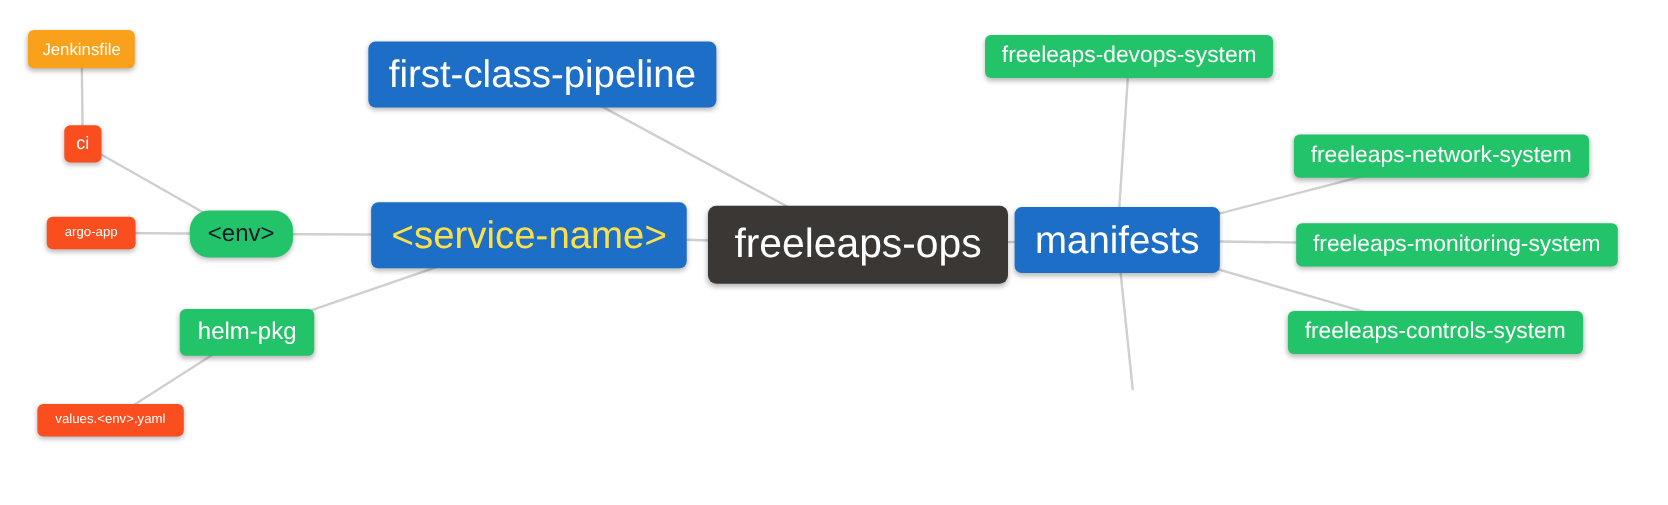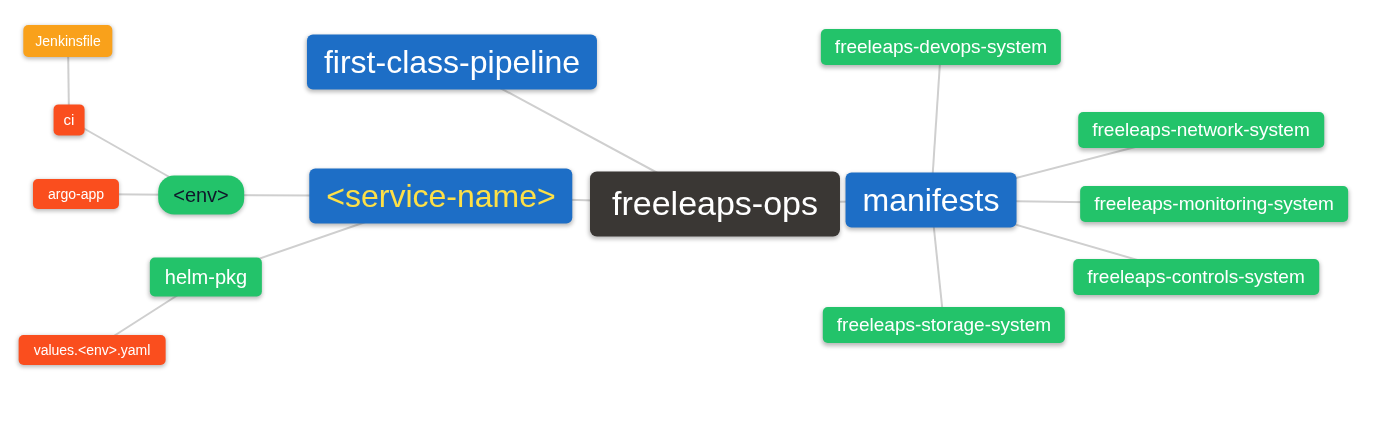--- a/index.html
+++ b/index.html
@@ -33,21 +33,21 @@
     border-radius: 5px;
     box-shadow: 0 2px 4px rgba(0,0,0,0.28);
     text-align: center;
     line-height: 1.15;
     cursor: default;
     user-select: none;
   }
   
   .f14 { font-size: 14px; padding: 8px 12px; }
   .f15 { font-size: 15px; padding: 7px 10px; }
-  .f17 { font-size: 14px; padding: 7px 15px; }
+  .f17 { font-size: 11px; padding: 7px 15px; }
   .f19 { font-size: 19px; padding: 7px 14px; }
   .f20 { font-size: 20px; padding: 8px 15px; }
   .f28 { font-size: 32px; padding: 9px 17px; border-radius: 6px; }
   .f34 { font-size: 34px; padding: 13px 22px; border-radius: 7px; }
 </style>
 </head>
 <body>
 
 <div id="canvas">
   <svg id="edges" xmlns="http://www.w3.org/2000/svg">
@@ -74,14 +74,13 @@
     <div class="node f20" style="left: 206px; top: 277px; background: rgb(35, 195, 106); color: rgb(255, 255, 255);"><span>helm-pkg</span></div>
     <div class="node f17" style="left: 92px; top: 350px; background: rgb(250, 78, 30); color: rgb(255, 255, 255);"><span>values.&lt;env&gt;.yaml</span></div>
     <div class="node f28" style="left: 452px; top: 62px; background: rgb(29, 110, 198); color: rgb(255, 255, 255);"><span>first-class-pipeline</span></div>
     <div class="node f28" style="left: 441px; top: 196px; background: rgb(29, 110, 198); color: #fde047;"><span>&lt;service-name&gt;</span></div>
     <div class="node f34" style="left: 715px; top: 204px; background: rgb(58, 55, 52); color: rgb(255, 255, 255);"><span>freeleaps-ops</span></div>
     <div class="node f28" style="left: 931px; top: 200px; background: rgb(29, 110, 198); color: rgb(255, 255, 255);"><span>manifests</span></div>
     <div class="node f19" style="left: 941px; top: 47px; background: rgb(35, 195, 106); color: rgb(255, 255, 255);"><span>freeleaps-devops-system</span></div>
     <div class="node f19" style="left: 1201px; top: 130px; background: rgb(35, 195, 106); color: rgb(255, 255, 255);"><span>freeleaps-network-system</span></div>
     <div class="node f19" style="left: 1214px; top: 204px; background: rgb(35, 195, 106); color: rgb(255, 255, 255);"><span>freeleaps-monitoring-system</span></div>
     <div class="node f19" style="left: 1196px; top: 277px; background: rgb(35, 195, 106); color: rgb(255, 255, 255);"><span>freeleaps-controls-system</span></div>
-    <div class="node f19" style="left: 944px; top: 325px; background: rgb(35, 195, 106); color: rgb(255, 255, 255);"><span>freeleaps-storage-system</span></div>
   </div>
 
 </body></html>

